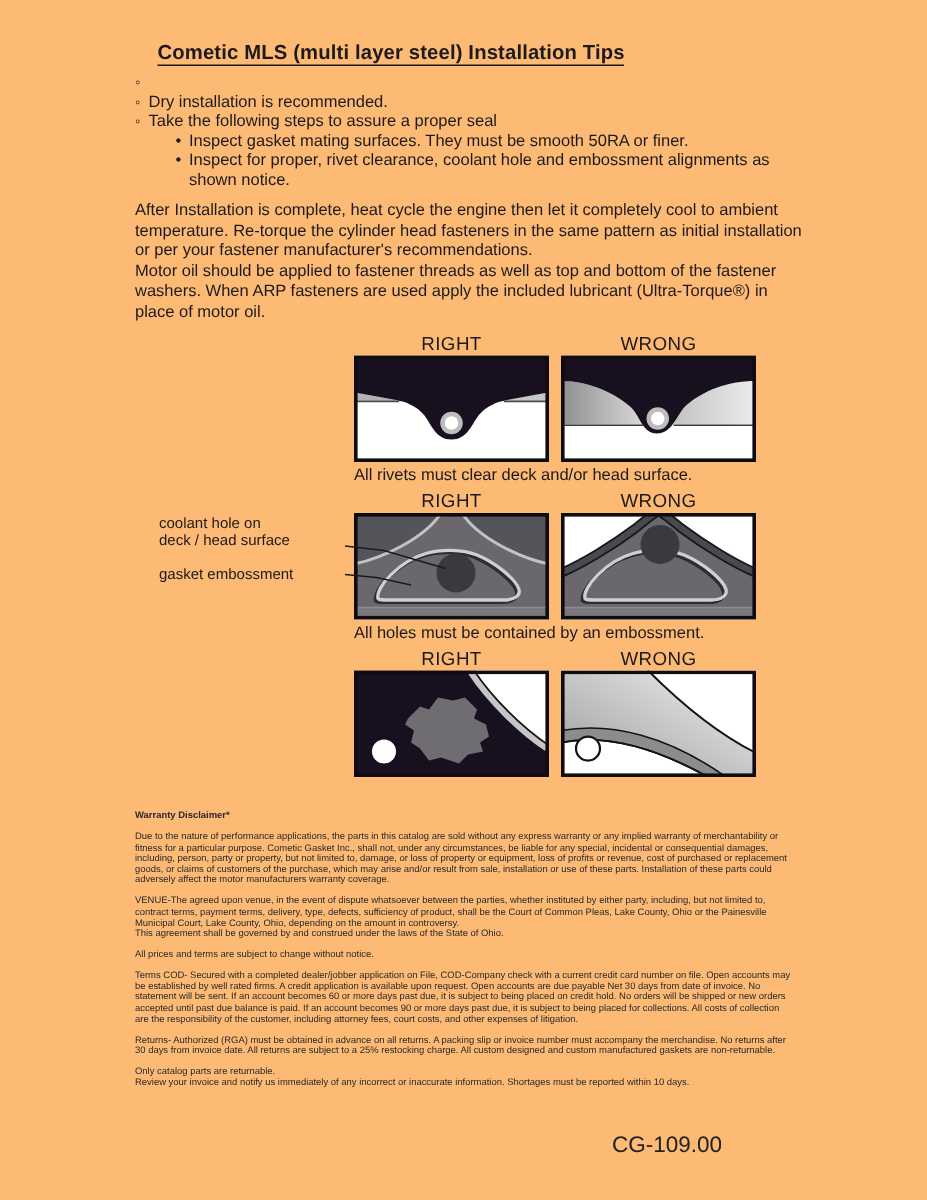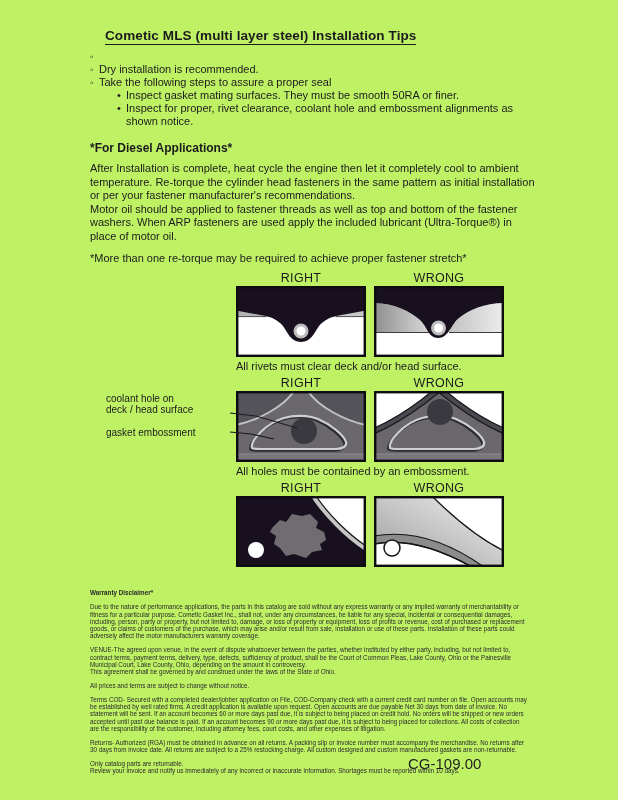--- a/index.html
+++ b/index.html
@@ -1,16 +1,16 @@
 <!DOCTYPE html>
 <html><head>
 <meta charset="utf-8">
 <style>
   html,body{margin:0;padding:0;background:#fff;}
-  .page{position:relative;width:618px;height:800px;background:#bef264;overflow:hidden;
+  .page{position:relative;width:618px;height:800px;background:#fdba74;overflow:hidden;
         font-family:"Liberation Sans",sans-serif;color:#1c1a1e;}
   .content{position:absolute;left:90px;top:26px;width:448px;}
   .title{font-size:13.5px;font-weight:bold;margin-left:15px;display:inline-block;
          border-bottom:1.5px solid #1c1a1e;padding-bottom:1px;letter-spacing:0.1px;}
   .bullets{margin-top:5px;font-size:11px;line-height:13px;}
   .b-row{display:flex;}
   .b-mark{width:9px;flex:0 0 9px;text-align:left;font-size:10px;}
   .sub .b-mark{margin-left:27px;font-size:11px;}
   .diesel-h{font-size:12px;font-weight:bold;margin-top:13px;margin-bottom:4px;}
   .para{font-size:11px;line-height:13.5px;margin-top:7px;width:445px;}
@@ -60,24 +60,22 @@
       <div class="b-row sub">
         <span class="b-mark">•</span>
         <span>Inspect gasket mating surfaces.  They must be smooth 50RA or finer.</span>
       </div>
       <div class="b-row sub">
         <span class="b-mark">•</span>
         <span>Inspect for proper, rivet clearance, coolant hole and embossment alignments as shown notice.</span>
       </div>
     </div>
 
-    <div class="diesel-h">*For Diesel Applications*</div>
     <div class="para">After Installation is complete, heat cycle the engine then let it completely cool to ambient temperature. Re-torque the cylinder head fasteners in the same pattern as initial installation or per your fastener manufacturer's recommendations.</div>
     <div class="para" style="margin-top:0;">Motor oil should be applied to fastener threads as well as top and bottom of the fastener washers. When ARP fasteners are used apply the included lubricant (Ultra-Torque®) in place of motor oil.</div>
-    <div class="note">*More than one re-torque may be required to achieve proper fastener stretch*</div>
 
     
     <div class="dset dset1">
       <div class="dhead">
         <div>RIGHT</div>
         <div>WRONG</div>
       </div>
       <div class="dcols">
         <div class="dbox">
           <svg width="130" height="71" viewBox="0 0 130 71">

